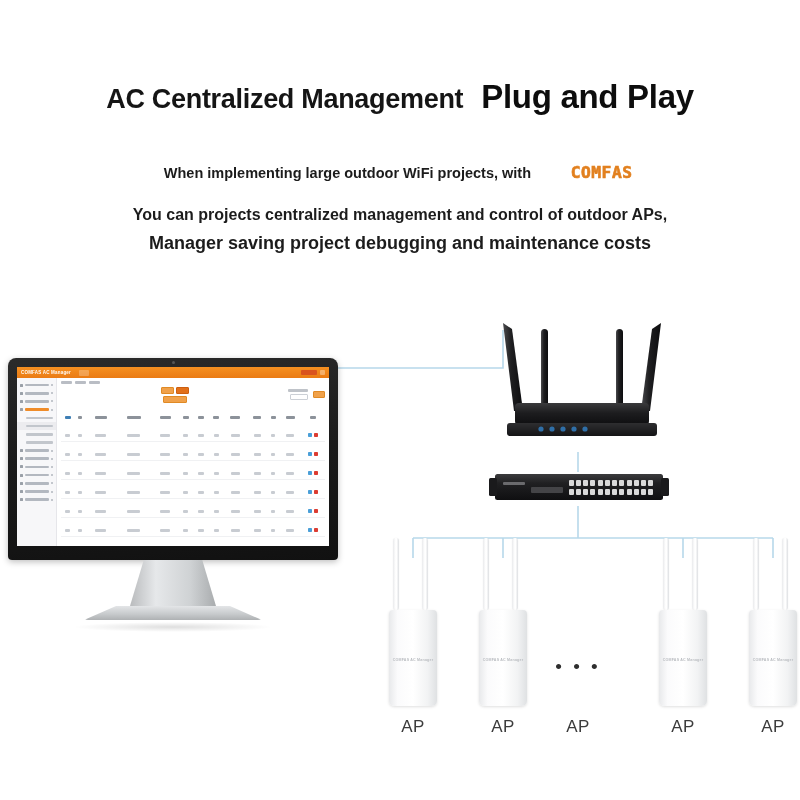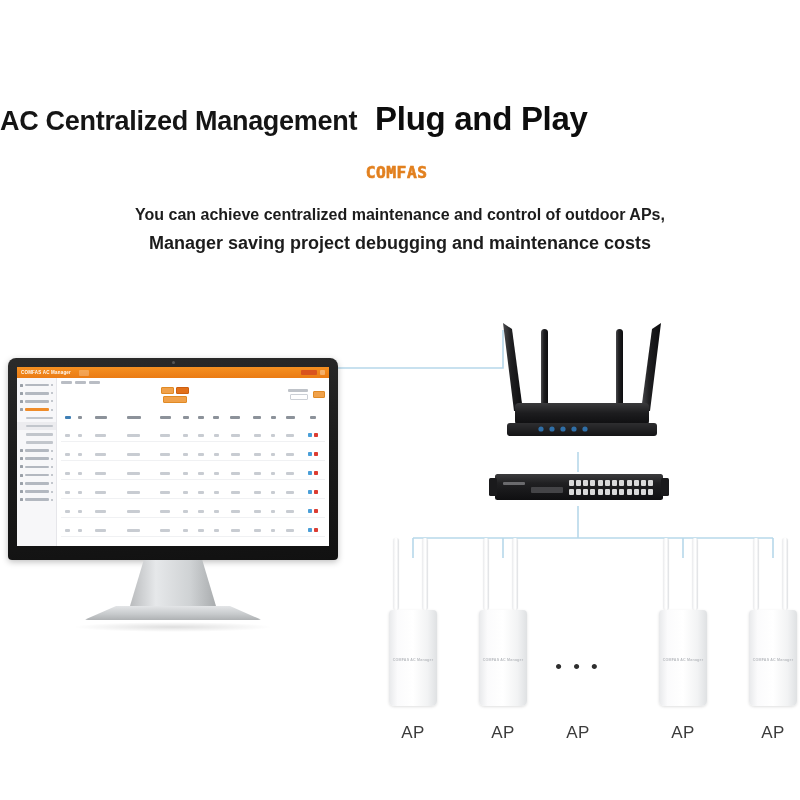--- a/index.html
+++ b/index.html
@@ -16,22 +16,22 @@
     font-family: "Liberation Sans", sans-serif;
     color: #1a1a1a;
   }
 
   
   .headline {
     position: absolute;
     top: 78px;
     left: 0;
     width: 800px;
+    text-align: center;
     white-space: nowrap;
-    margin-top: 22px;
   }
   .headline .h-main {
     font-size: 27px;
     font-weight: bold;
     letter-spacing: -0.3px;
     color: #151515;
   }
   .headline .h-accent {
     font-size: 33px;
     font-weight: bold;
@@ -275,21 +275,21 @@
   .ap-logo {
     position: absolute;
     top: 48px; left: 0; right: 0;
     text-align: center;
     font-size: 3.6px;
     letter-spacing: .2px;
     color: #b9bcc0;
     font-weight: bold;
   }
   .ap-label {
-    margin-top: 17px;
+    margin-top: 11px;
     text-align: center;
     font-size: 17px;
     color: #3c3c3c;
     letter-spacing: .5px;
   }
 
   .ellipsis {
     position: absolute;
     top: 357px;
     width: 58px;
@@ -302,25 +302,26 @@
 </style>
 </head>
 <body>
 
 <div class="headline">
   <span class="h-main">AC Centralized Management</span><span class="h-accent">Plug and Play</span>
 </div>
 
 <div class="sub-line sub1">
   <span class="sub1-inner">
+    <span class="sub1-text">When implementing large outdoor WiFi projects, with</span>
     <span class="brand-mark">COMFAS</span>
   </span>
 </div>
 
-<div class="sub-line sub2">You can achieve centralized maintenance and control of outdoor APs,</div>
+<div class="sub-line sub2">You can projects centralized management and control of outdoor APs,</div>
 <div class="sub-line sub3">Manager saving project debugging and maintenance costs</div>
 
 <div class="stage">
 
   <svg class="links" viewBox="0 0 800 500">
     <g stroke="#b7d8ea" stroke-width="1.6" fill="none">
 
       <path d="M333 68 L503 68 L503 30"></path>
 
       <path d="M578 152 L578 172"></path>

